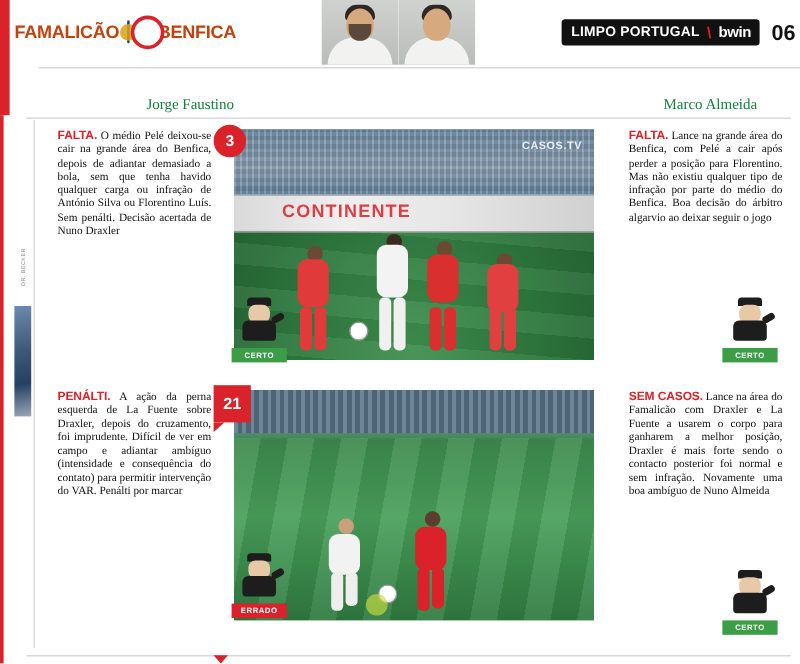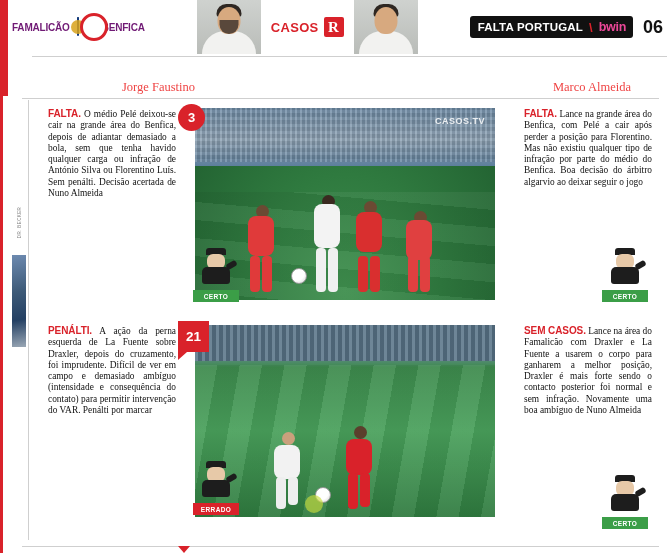--- a/index.html
+++ b/index.html
@@ -71,23 +71,23 @@
   .header-top {
     position: absolute;
     left: 0; top: 0;
     width: 657px; height: 54px;
     display: flex;
     align-items: center;
   }
   .team-name {
     font-family: "Liberation Sans", sans-serif;
     font-weight: bold;
-    font-size: 10px;
+    font-size: 15px;
     letter-spacing: -.2px;
-    color: #701a75;
+    color: #c2410c;
   }
   #famalicao-name { margin-left: 2px; }
   .crest {
     width: 28px; height: 32px;
     margin: 0 7px;
     position: relative;
   }
   .crest-famalicao {
     background: linear-gradient(160deg,#1c4fa1 0%, #1c4fa1 45%, #ffffff 46%, #ffffff 100%);
     border: 1px solid #133a7a;
@@ -224,21 +224,21 @@
     font-size: 11.5px;
     letter-spacing: .2px;
   }
   .liga-slash {
     color: #d9222a;
     font-weight: bold;
     font-size: 13px;
     font-family: "Liberation Sans", sans-serif;
   }
   .bwin {
-    color: #ec4899;
+    color: #ffffff;
     font-family: "Liberation Sans", sans-serif;
     font-weight: bold;
     font-size: 12.5px;
     letter-spacing: -.3px;
   }
   .page-num {
     font-family: "Liberation Sans", sans-serif;
     font-weight: bold;
     font-size: 18px;
     color: #111;
@@ -255,21 +255,21 @@
   
   .names-row {
     position: absolute;
     left: 22px; top: 80px;
     width: 637px; height: 17px;
   }
   .name-caption {
     position: absolute;
     font-family: "Liberation Serif", serif;
     font-size: 12.5px;
-    color: #ef4444;
+    color: #15803d;
   }
   #name-left { left: 100px; }
   #name-right { right: 28px; }
   .names-underline {
     position: absolute;
     left: 22px; top: 98px;
     width: 637px; height: 1px;
     background: #cfcfcf;
   }
 
@@ -545,59 +545,58 @@
     <span style="flex:1"></span>
 
     <span class="portrait">
       <span class="bg"></span>
         <span class="body"></span>
         <span class="hair"></span>
         <span class="head"></span>
         <span class="beard"></span>
     </span>
 
-    <span class="casos-wrap">
-      <span class="casos-text">CASOS</span>
-      <span class="casos-r">R</span>
-    </span>
 
     <span class="portrait">
       <span class="bg"></span>
         <span class="body"></span>
         <span class="hair"></span>
         <span class="head"></span>
     </span>
 
     <span style="flex:1"></span>
 
     <span class="liga-badge">
-      <span class="liga-text">FALTA PORTUGAL</span>
+      <span class="liga-text">LIMPO PORTUGAL</span>
       <span class="liga-slash">\</span>
       <span class="bwin">bwin</span>
     </span>
     <span class="page-num">06</span>
   </div>
   <div class="header-rule"></div>
 </div>
 
 <div class="names-row">
   <span class="name-caption" id="name-left">Jorge Faustino</span>
   <span class="name-caption" id="name-right">Marco Almeida</span>
 </div>
 <div class="names-underline"></div>
 
 <div class="content">
 
   <div class="row">
     <div class="col-text col-left">
-      <span class="verdict">FALTA.</span><span> O médio Pelé deixou-se cair na grande área do Benfica, depois de adiantar demasiado a bola, sem que tenha havido qualquer carga ou infração de António Silva ou Florentino Luís. Sem penálti. Decisão acertada de Nuno Almeida</span>
+      <span class="verdict">FALTA.</span><span> O médio Pelé deixou-se cair na grande área do Benfica, depois de adiantar demasiado a bola, sem que tenha havido qualquer carga ou infração de António Silva ou Florentino Luís. Sem penálti. Decisão acertada de Nuno Draxler</span>
     </div>
 
     <div class="photo photo-1">
       <div class="crowd"></div>
+      <div class="advert">
+        <span class="txt">CONTINENTE</span>
+      </div>
       <div class="grass-lines"></div>
       <div class="logo-tv">CASOS.TV</div>
 
       <div class="player" style="left:52px;">
         <span class="headb" style="left:9px; bottom:76px;"></span>
         <span class="torso" style="left:1px; bottom:38px; background:#e03a3a;"></span>
         <span class="legs" style="left:3px; bottom:2px; background:#e03a3a;"></span>
         <span class="legs" style="left:15px; bottom:2px; background:#e03a3a;"></span>
       </div>
       <div class="player" style="left:118px;">
@@ -643,21 +642,21 @@
           <span class="face"></span>
           <span class="body"></span>
           <span class="arm"></span>
       </span>
       <span class="label label-certo">CERTO</span>
     </div>
   </div>
 
   <div class="row">
     <div class="col-text col-left">
-      <span class="verdict">PENÁLTI.</span><span> A ação da perna esquerda de La Fuente sobre Draxler, depois do cruzamento, foi imprudente. Difícil de ver em campo e demasiado ambíguo (intensidade e consequência do contato) para permitir intervenção do VAR. Penálti por marcar</span>
+      <span class="verdict">PENÁLTI.</span><span> A ação da perna esquerda de La Fuente sobre Draxler, depois do cruzamento, foi imprudente. Difícil de ver em campo e adiantar ambíguo (intensidade e consequência do contato) para permitir intervenção do VAR. Penálti por marcar</span>
     </div>
 
     <div class="photo photo-2">
       <div class="stand"></div>
       <div class="grass-lines"></div>
       <div class="player" style="left:78px;">
         <span class="headb" style="left:9px; bottom:66px; background:#caa07c;"></span>
         <span class="torso" style="left:1px; bottom:32px; height:34px; background:#f2f2f2;"></span>
         <span class="legs" style="left:3px; bottom:2px; height:32px; background:#eee;"></span>
         <span class="legs" style="left:15px; bottom:6px; height:28px; background:#eee;"></span>

